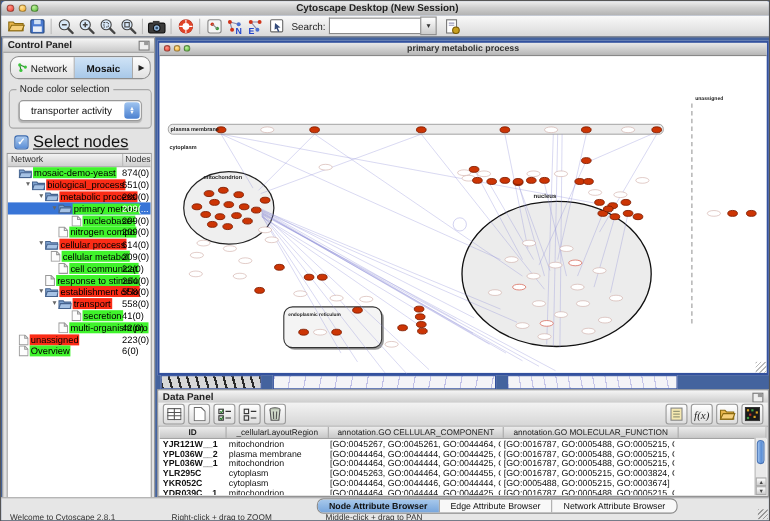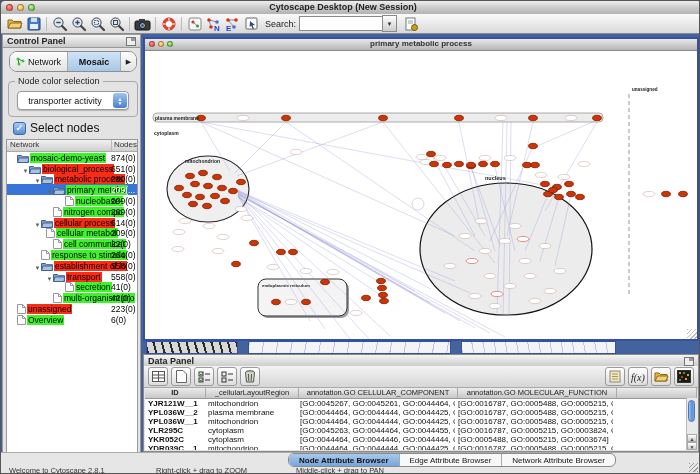--- a/index.html
+++ b/index.html
@@ -48,28 +48,28 @@
   #combo{position:absolute;left:8px;top:9px;width:110px;height:17px;background:#fff;
     border:1px solid #999;border-radius:4px;display:flex;align-items:center;box-shadow:0 1px 1px rgba(0,0,0,.2);}
   #combo .combo-text{flex:1;font-size:9px;text-align:center;color:#111;}
   #combo .stepper{width:14px;height:15px;margin:0 1px;border-radius:3px;
     background:linear-gradient(#9fc4f0,#4a80d0);display:flex;flex-direction:column;
     align-items:center;justify-content:center;color:#fff;font-size:5px;line-height:4px;}
   #checkbox-row{position:absolute;left:10px;top:86px;display:flex;align-items:center;gap:4px;}
   #checkbox{width:11px;height:11px;border-radius:3px;border:1px solid #3a6ab0;
     background:linear-gradient(#a9c9ef,#5b8ed6);color:#fff;font-size:9px;line-height:10px;
     text-align:center;font-weight:bold;}
-  #checkbox-row .cb-label{font-size:12px;color:#111;}
+  #checkbox-row .cb-label{font-size:15px;color:#111;text-decoration:underline;}
   #tree{position:absolute;left:3px;top:104px;width:132px;bottom:3px;background:#fff;
     border:1px solid #999;overflow:hidden;box-sizing:border-box;}
   #tree-header{display:flex;height:11px;background:linear-gradient(#f2f2f2,#cfcfcf);
     border-bottom:1px solid #aaa;font-size:8px;color:#333;}
   #tree-header .c1{width:102px;border-right:1px solid #bbb;padding-left:3px;}
   #tree-header .c2{flex:1;padding-left:2px;}
-  .tree-row{position:relative;height:10.8px;display:flex;align-items:flex-end;font-size:8.5px;white-space:nowrap;}
+  .tree-row{position:relative;height:10.8px;display:flex;align-items:center;font-size:8.5px;white-space:nowrap;}
   .tree-row.sel{background:#3875d7;}
   .tree-row .exp{width:7px;font-size:6px;color:#666;flex:0 0 auto;text-align:center;}
   .tree-row .ticon{flex:0 0 auto;margin-right:1px;display:flex;}
   .tree-row .tlabel{padding:0 1px;color:#000;overflow:hidden;max-width:74px;text-overflow:clip;}
   .tlabel.green{background:#3ff32b;}
   .tlabel.red{background:#fb2c16;}
   .tree-row .tcount{position:absolute;left:104px;color:#000;}
   .tree-row.sel .tcount{color:#fff;}
   
   #netwin{position:absolute;left:142px;top:36px;width:556px;height:304px;

